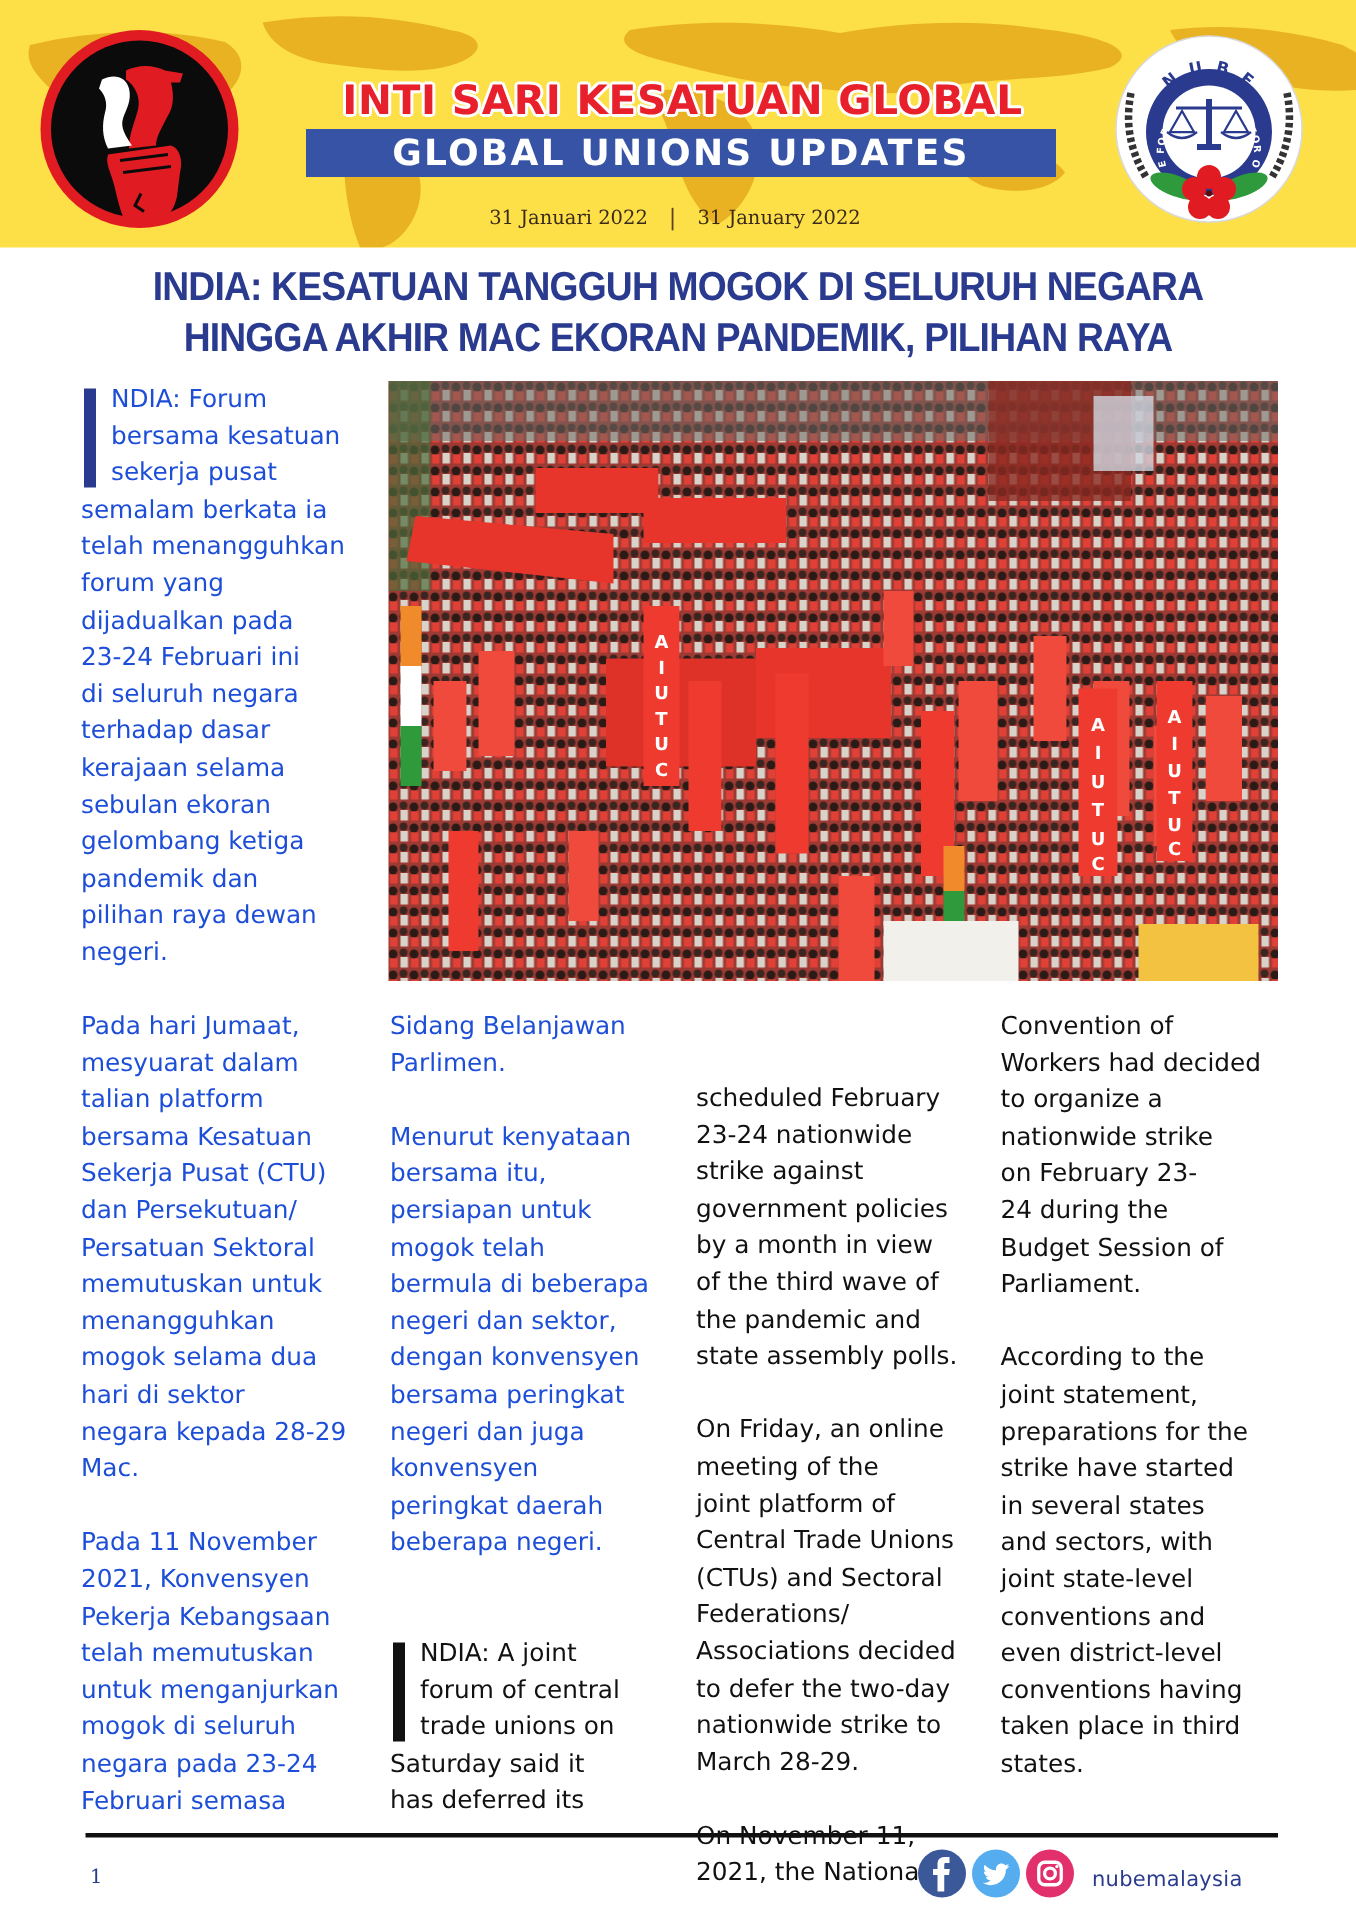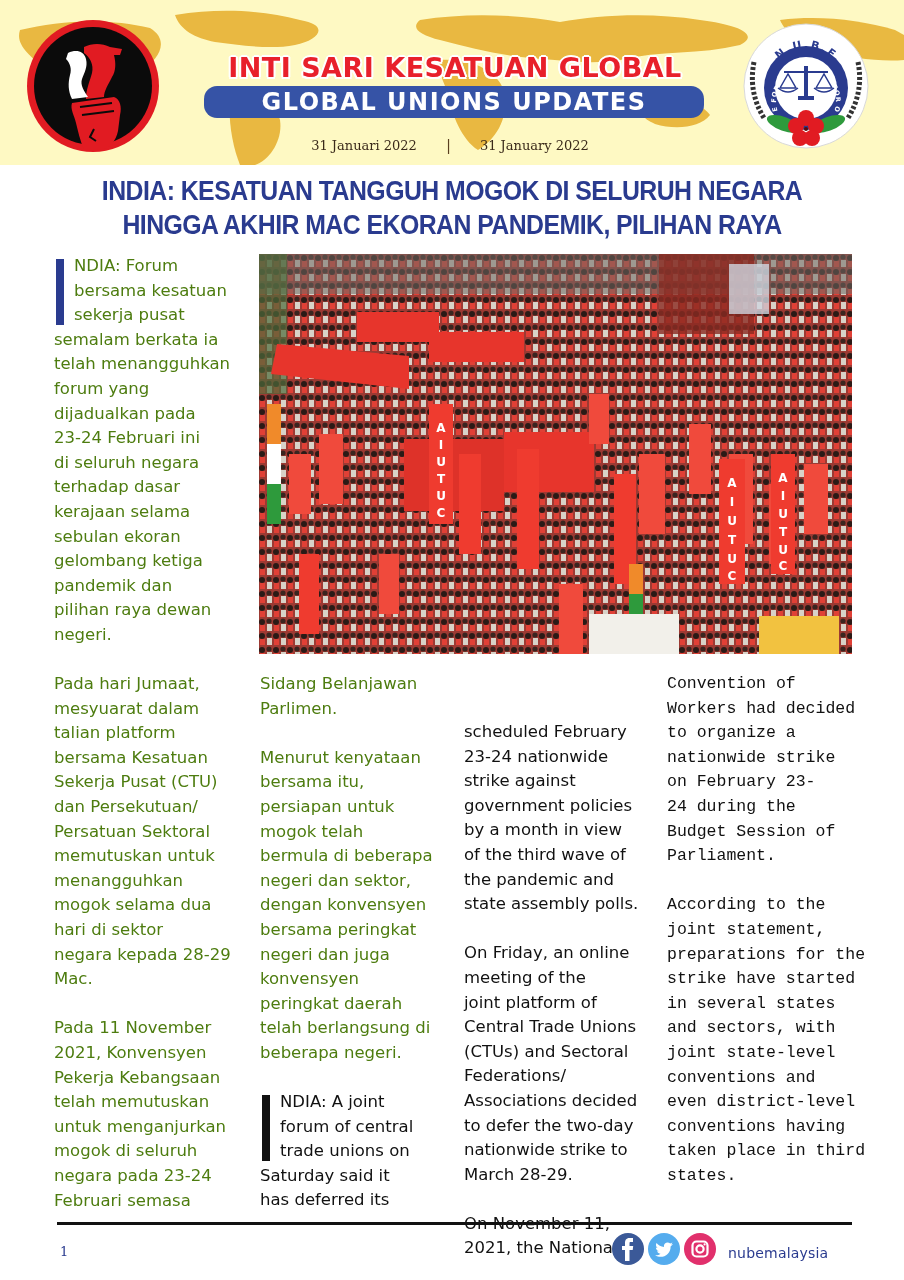--- a/index.html
+++ b/index.html
@@ -2,21 +2,21 @@
 <html><head>
 <meta charset="utf-8">
 <style>
   * { box-sizing: border-box; margin: 0; padding: 0; }
   html, body { width: 904px; height: 1280px; background: #ffffff; overflow: hidden; }
   body { position: relative; font-family: "DejaVu Sans", sans-serif; }
 
   
   .banner {
     position: absolute; left: 0; top: 0; width: 904px; height: 165px;
-    background: #fef9c3;
+    background: #fde047;
     overflow: hidden;
     padding-left: 12px;
   }
   .banner .map {
     position: absolute; left: 0; top: 0; width: 904px; height: 165px;
   }
   .logo-left {
     position: absolute; left: 24px; top: 19px; width: 138px; height: 134px;
   }
   .logo-right {
@@ -27,44 +27,44 @@
     font-family: "DejaVu Sans", sans-serif; font-weight: bold; font-size: 27px;
     color: #e8202b; letter-spacing: 0.5px; text-align: center;
     -webkit-text-stroke: 0px;
     text-shadow: 2px 0 #fff, -2px 0 #fff, 0 2px #fff, 0 -2px #fff, 1.5px 1.5px #fff, -1.5px -1.5px #fff, 1.5px -1.5px #fff, -1.5px 1.5px #fff;
     line-height: 36px;
   }
   .title-en {
     position: absolute; left: 204px; top: 86px; width: 500px; height: 32px;
     background: #3653a6;
     color: #ffffff; font-weight: bold; font-size: 24px; letter-spacing: 1.5px;
-    text-align: center; line-height: 32px; border-radius: 13px;
+    text-align: center; line-height: 32px;
   }
   .dates {
     position: absolute; left: 300px; top: 134px; width: 300px; height: 22px;
     font-family: "DejaVu Serif", serif; font-size: 13px; color: #3a2a1a;
-    display: flex; align-items: center; justify-content: center; gap: 29px;
+    display: flex; align-items: center; justify-content: center; gap: 14px;
   }
   .dates .sep { font-size: 15px; color: #5a4020; }
 
   
   .headline {
     position: absolute; left: 0; top: 174px; width: 904px;
     text-align: center; color: #2a3b8f;
     font-family: "Liberation Sans", sans-serif; font-weight: bold;
     font-size: 27px; line-height: 34px; letter-spacing: -0.6px;
     transform: scaleX(0.92);
   }
 
   
   .col {
     position: absolute; font-family: "DejaVu Sans", sans-serif;
     font-size: 16.5px; line-height: 24.6px;
   }
-  .col.my { color: #4d7c0f; }
+  .col.my { color: #1d4ed8; }
   .col.en { color: #111111; }
   .col p { margin-bottom: 24.6px; }
   .col p:last-child { margin-bottom: 0; }
   .dropcap {
     float: left; width: 8px; height: 66px; margin: 5px 10px 0 2px;
   }
   .dropcap.blue { background: #2a3b8f; }
   .dropcap.black { background: #111; }
   .line { display: block; white-space: nowrap; }
 
@@ -302,21 +302,20 @@
     <span class="line">bersama itu,</span>
     <span class="line">persiapan untuk</span>
     <span class="line">mogok telah</span>
     <span class="line">bermula di beberapa</span>
     <span class="line">negeri dan sektor,</span>
     <span class="line">dengan konvensyen</span>
     <span class="line">bersama peringkat</span>
     <span class="line">negeri dan juga</span>
     <span class="line">konvensyen</span>
     <span class="line">peringkat daerah</span>
-    <span class="line">telah berlangsung di</span>
     <span class="line">beberapa negeri.</span>
   </p>
 </div>
 <div class="col en" style="left:260px; top:1090px; width:200px;">
   <p>
     <span class="dropcap black"></span>
     <span class="line">NDIA: A joint</span>
     <span class="line">forum of central</span>
     <span class="line">trade unions on</span>
     <span class="line">Saturday said it</span>
@@ -346,21 +345,21 @@
     <span class="line">to defer the two-day</span>
     <span class="line">nationwide strike to</span>
     <span class="line">March 28-29.</span>
   </p>
   <p>
     <span class="line">On November 11,</span>
     <span class="line">2021, the National</span>
   </p>
 </div>
 
-<div class="col en" style="left:667px; top:672px; width:200px;font-family:Liberation Mono, monospace;">
+<div class="col en" style="left:667px; top:672px; width:200px;">
   <p>
     <span class="line">Convention of</span>
     <span class="line">Workers had decided</span>
     <span class="line">to organize a</span>
     <span class="line">nationwide strike</span>
     <span class="line">on February 23-</span>
     <span class="line">24 during the</span>
     <span class="line">Budget Session of</span>
     <span class="line">Parliament.</span>
   </p>

